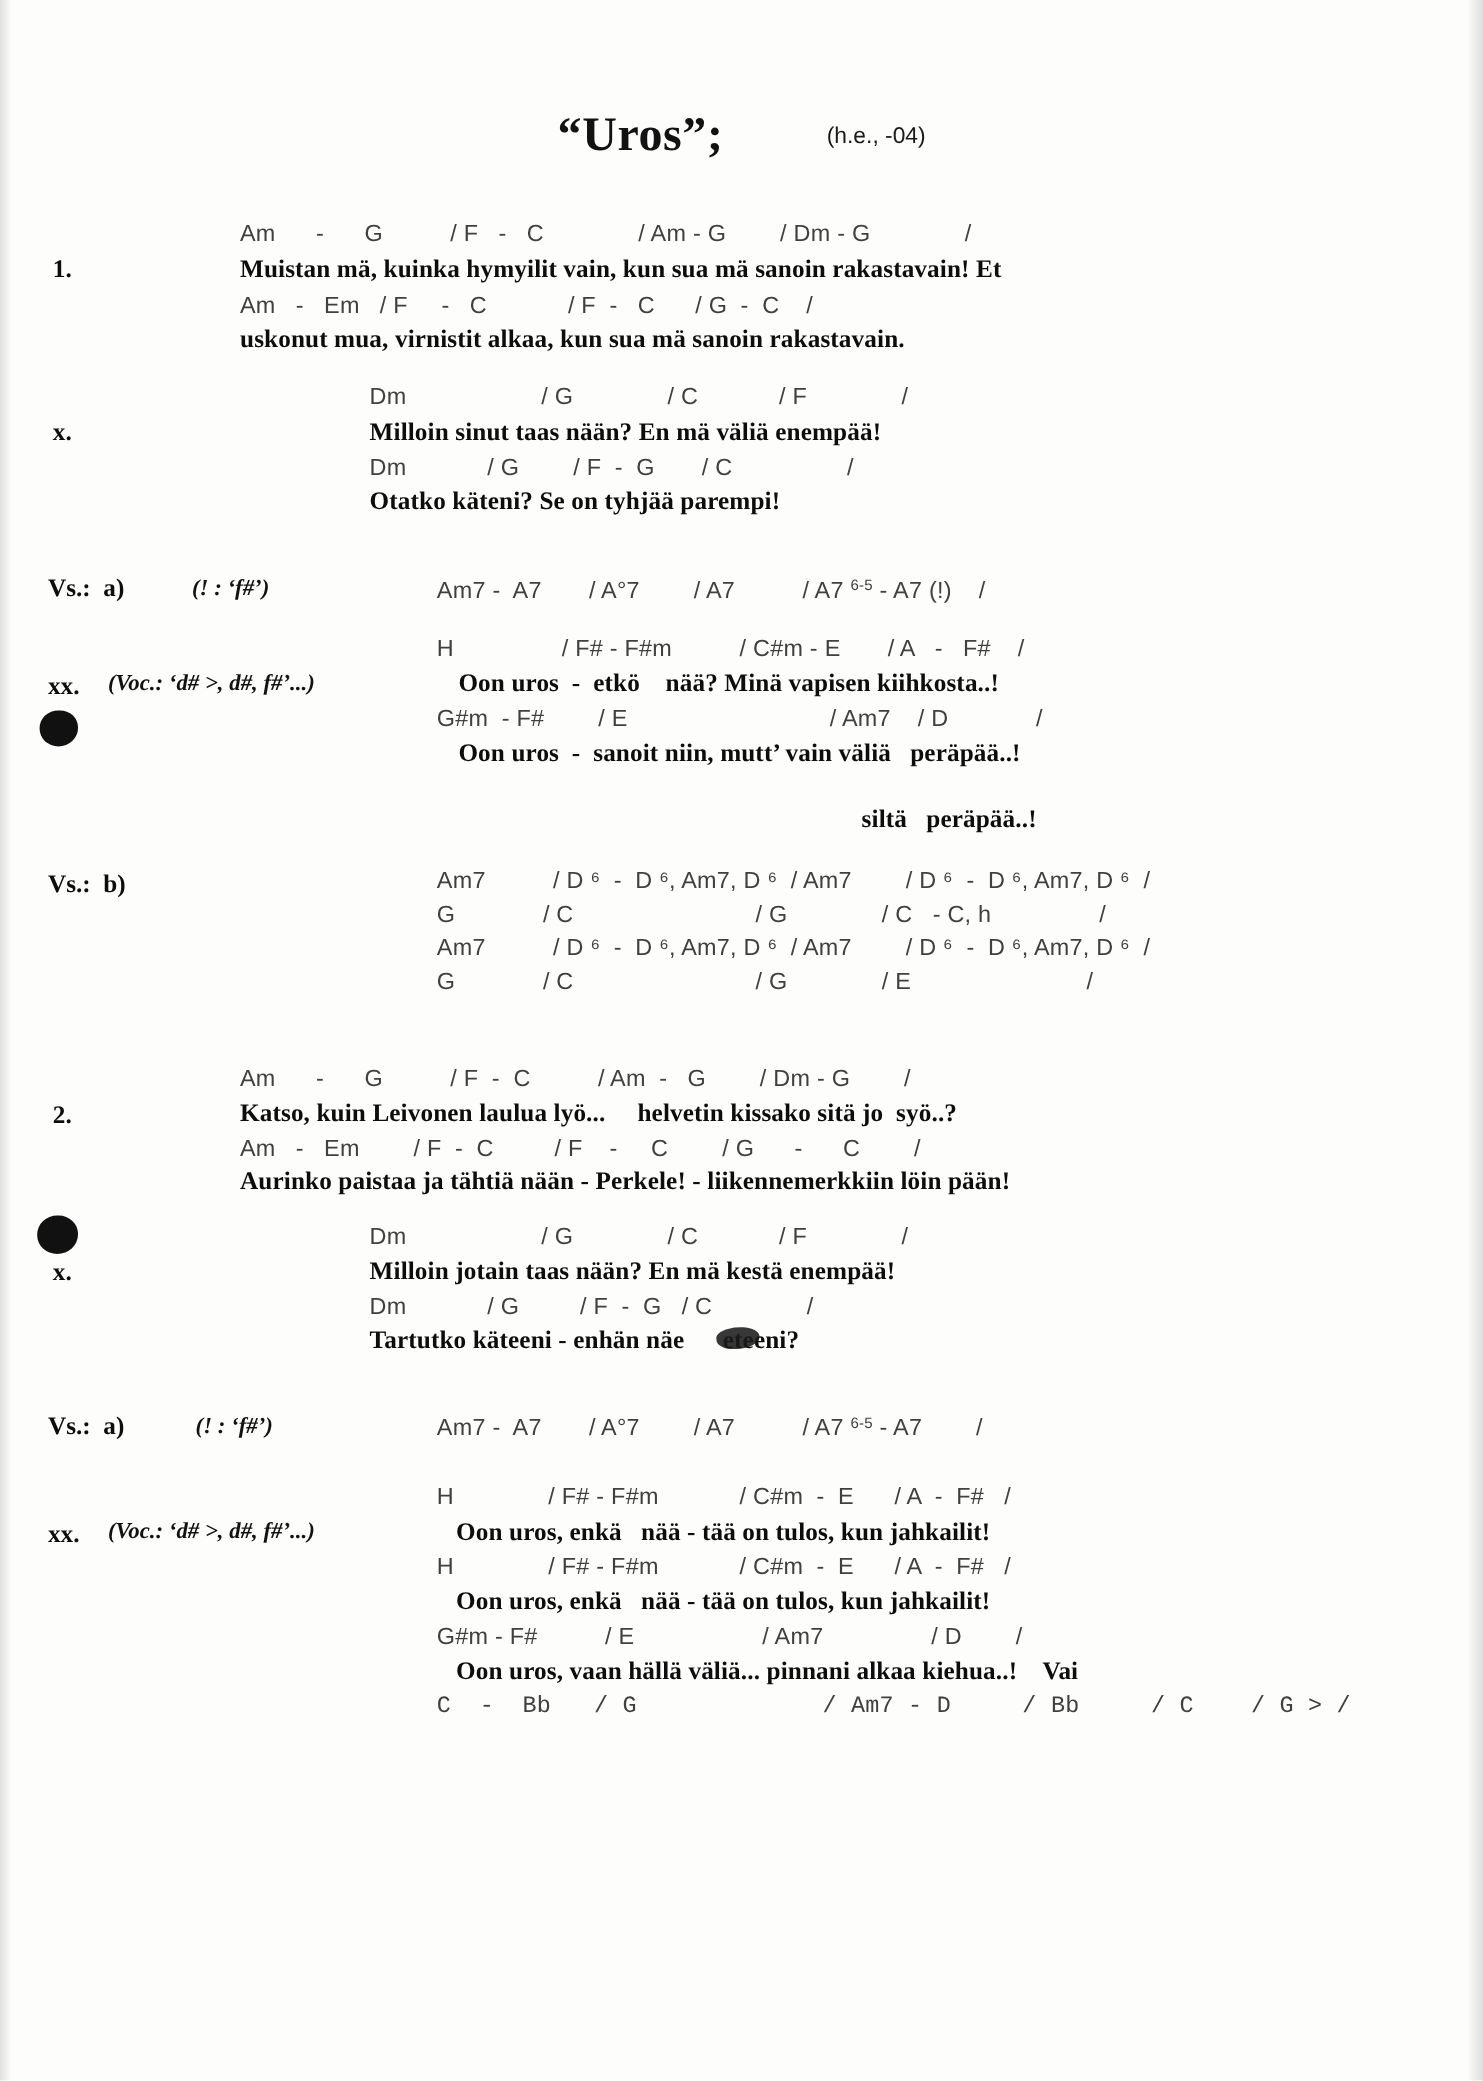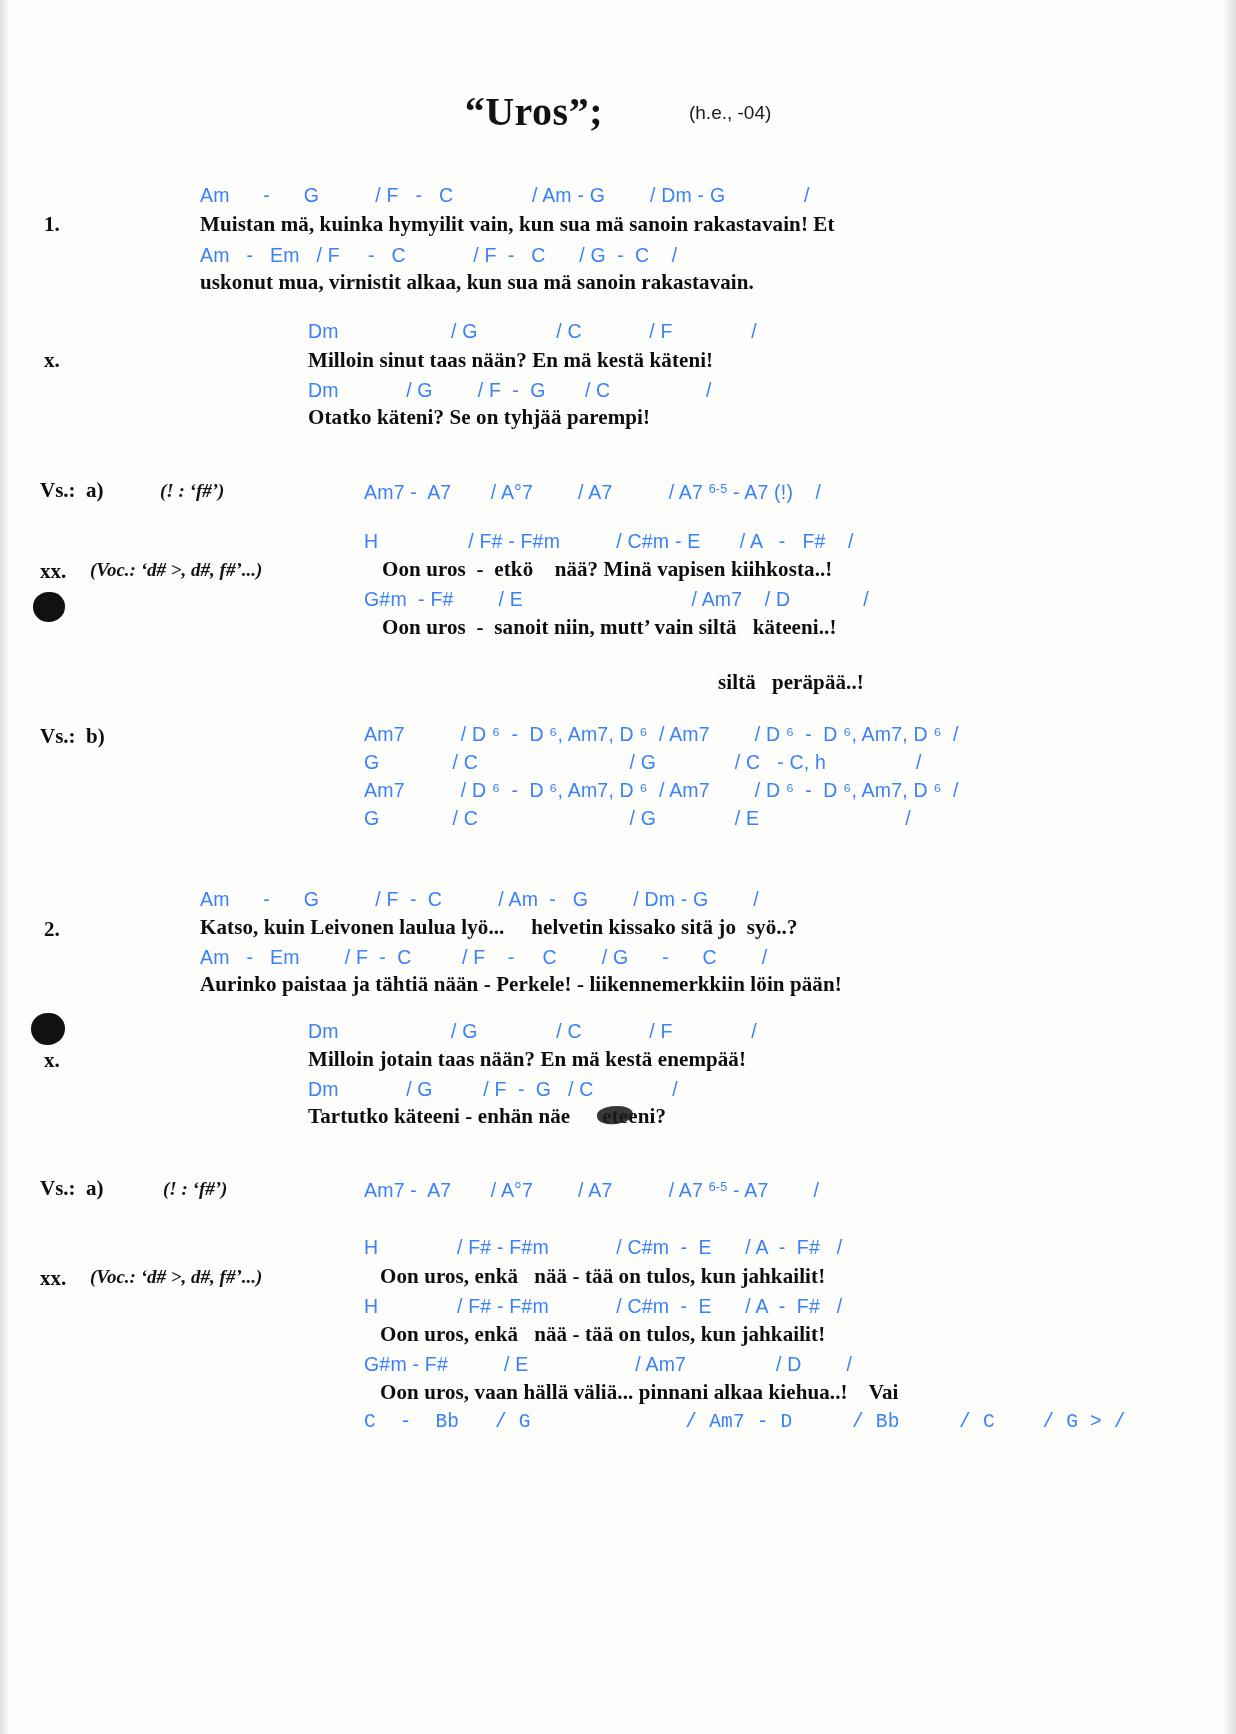--- a/index.html
+++ b/index.html
@@ -65,21 +65,21 @@
     color: #1a1a1a;
     margin-left: 86px;
     vertical-align: 6px;
   }
 
   
   .blk { position: absolute; white-space: pre; }
   .chords {
     font-family: "Liberation Sans", sans-serif;
     font-size: 19.5px;
-    color: #3b82f6;
+    color: #404040;
     letter-spacing: .2px;
   }
   .lyrics {
     font-family: "Liberation Serif", serif;
     font-size: 21px;
     font-weight: bold;
     color: #0d0d0d;
     letter-spacing: .1px;
   }
   .marker {
@@ -124,34 +124,34 @@
     </div>
 
     <div class="blk marker" style="left:44px; top:176px;">1.</div>
     <div class="blk chords" style="left:200px; top:148px;">Am      -      G          / F   -   C              / Am - G        / Dm - G              /</div>
     <div class="blk lyrics" style="left:200px; top:176px;">Muistan mä, kuinka hymyilit vain, kun sua mä sanoin rakastavain! Et</div>
     <div class="blk chords" style="left:200px; top:208px;">Am   -   Em   / F     -   C            / F  -   C      / G  -  C    /</div>
     <div class="blk lyrics" style="left:200px; top:234px;">uskonut mua, virnistit alkaa, kun sua mä sanoin rakastavain.</div>
 
     <div class="blk marker" style="left:44px; top:312px;">x.</div>
     <div class="blk chords" style="left:308px; top:284px;">Dm                    / G              / C            / F              /</div>
-    <div class="blk lyrics" style="left:308px; top:312px;">Milloin sinut taas nään? En mä kestä käteni!</div>
+    <div class="blk lyrics" style="left:308px; top:312px;">Milloin sinut taas nään? En mä väliä enempää!</div>
     <div class="blk chords" style="left:308px; top:343px;">Dm            / G        / F  -  G       / C                 /</div>
     <div class="blk lyrics" style="left:308px; top:369px;">Otatko käteni? Se on tyhjää parempi!</div>
 
     <div class="blk marker" style="left:40px; top:442px;">Vs.:  a)</div>
     <div class="blk small-ital" style="left:160px; top:444px;">(! : ‘f#’)</div>
     <div class="blk chords" style="left:364px; top:445px;"><span>Am7 -  A7       / A°7        / A7          / A7 </span><sup class="sup">6-5</sup><span> - A7 (!)    /</span></div>
 
     <div class="blk marker" style="left:40px; top:523px;">xx.</div>
     <div class="blk small-ital" style="left:90px; top:523px;">(Voc.: ‘d# &gt;, d#, f#’...)</div>
     <div class="blk chords" style="left:364px; top:494px;">H                / F# - F#m          / C#m - E       / A   -   F#    /</div>
     <div class="blk lyrics" style="left:382px; top:521px;">Oon uros  -  etkö    nää? Minä vapisen kiihkosta..!</div>
     <div class="blk chords" style="left:364px; top:552px;">G#m  - F#        / E                              / Am7    / D             /</div>
-    <div class="blk lyrics" style="left:382px; top:579px;">Oon uros  -  sanoit niin, mutt’ vain siltä   käteeni..!</div>
+    <div class="blk lyrics" style="left:382px; top:579px;">Oon uros  -  sanoit niin, mutt’ vain väliä   peräpää..!</div>
     <div class="blk lyrics" style="left:718px; top:634px;">siltä   peräpää..!</div>
 
     <div class="blot" style="left:33px; top:556px; width:32px; height:30px;"></div>
 
     <div class="blk marker" style="left:40px; top:688px;">Vs.:  b)</div>
     <div class="blk chords" style="left:364px; top:687px;">Am7          / D ⁶  -  D ⁶, Am7, D ⁶  / Am7        / D ⁶  -  D ⁶, Am7, D ⁶  /</div>
     <div class="blk chords" style="left:364px; top:715px;">G             / C                           / G              / C   - C, h                /</div>
     <div class="blk chords" style="left:364px; top:743px;">Am7          / D ⁶  -  D ⁶, Am7, D ⁶  / Am7        / D ⁶  -  D ⁶, Am7, D ⁶  /</div>
     <div class="blk chords" style="left:364px; top:771px;">G             / C                           / G              / E                          /</div>
 

